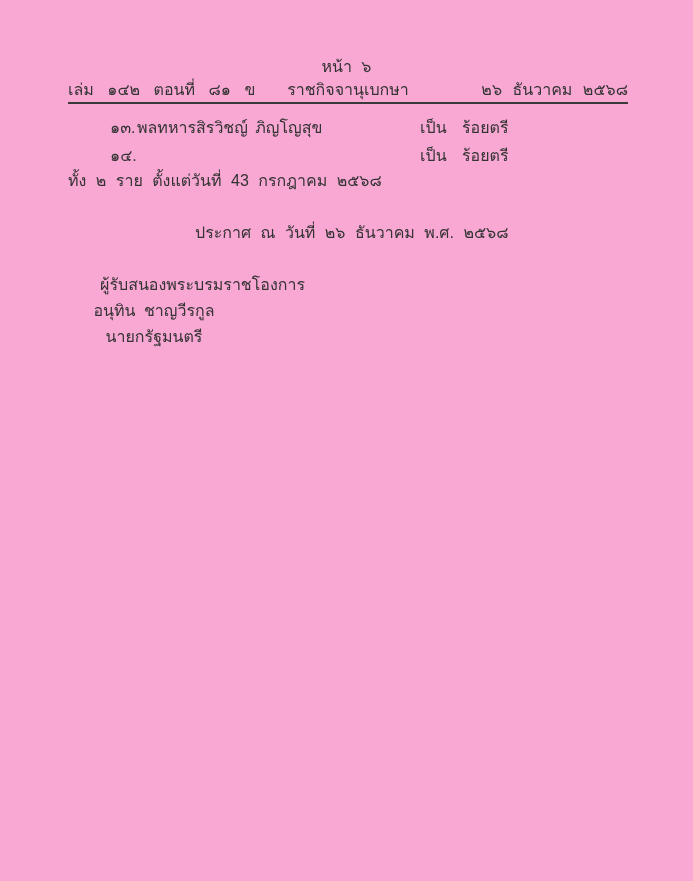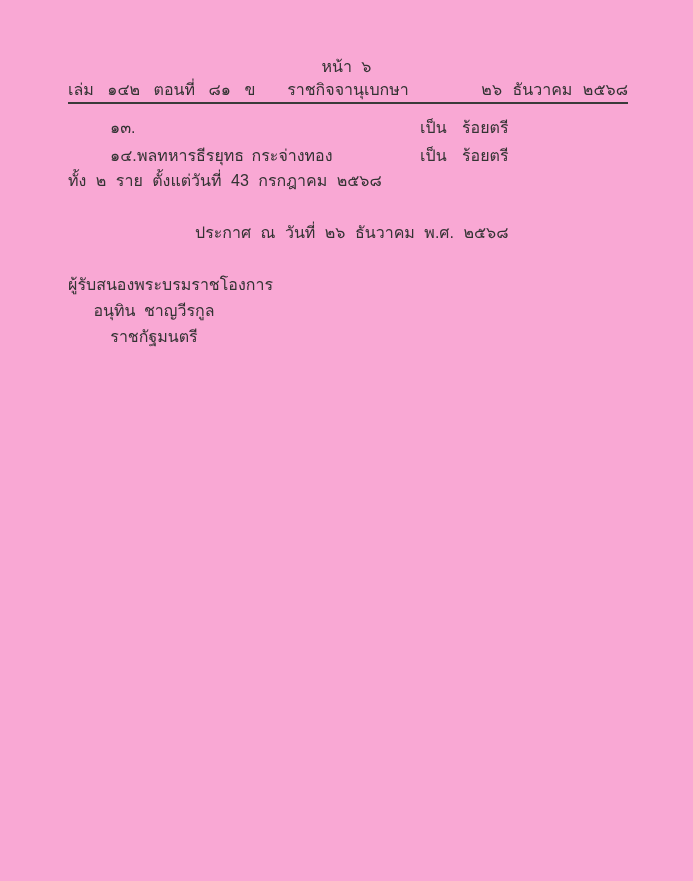--- a/index.html
+++ b/index.html
@@ -68,20 +68,21 @@
   
   .signature-block {
     top: 275px;
     left: 68px;
     width: 172px;
     text-align: center;
   }
   .signature-block .countersign {
     white-space: nowrap;
     text-align: left;
+    margin-left: 32px;
   }
   .signature-block .signer-name  { margin-top: 7px; word-spacing: 4px; }
   .signature-block .signer-title { margin-top: 7px; }
 </style>
 </head>
 <body>
 
 <div class="page">
 
   <div class="abs page-number">หน้า ๖</div>
@@ -89,34 +90,34 @@
   <div class="abs header-row">
     <span class="abs header-center">ราชกิจจานุเบกษา</span>
     <span class="abs header-left">เล่ม ๑๔๒ ตอนที่ ๘๑ ข</span>
     <span class="abs header-right">๒๖ ธันวาคม ๒๕๖๘</span>
   </div>
 
   <div class="abs header-rule"></div>
 
   <div class="abs entry-row row-0">
     <span class="abs entry-num">๑๓.</span>
+    <span class="abs entry-name">พลทหารสิรวิชญ์ ภิญโญสุข</span>
     <span class="abs entry-conj">เป็น</span>
     <span class="abs entry-rank">ร้อยตรี</span>
   </div>
 
   <div class="abs entry-row row-1">
     <span class="abs entry-num">๑๔.</span>
-    <span class="abs entry-name">พลทหารธีรยุทธ กระจ่างทอง</span>
     <span class="abs entry-conj">เป็น</span>
     <span class="abs entry-rank">ร้อยตรี</span>
   </div>
 
   <div class="abs summary-line">ทั้ง ๒ ราย ตั้งแต่วันที่ 43 กรกฎาคม ๒๕๖๘</div>
 
   <div class="abs proclamation-line">ประกาศ ณ วันที่ ๒๖ ธันวาคม พ.ศ. ๒๕๖๘</div>
 
   <div class="abs signature-block">
     <div class="countersign">ผู้รับสนองพระบรมราชโองการ</div>
     <div class="signer-name">อนุทิน ชาญวีรกูล</div>
-    <div class="signer-title">ราชกัฐมนตรี</div>
+    <div class="signer-title">นายกรัฐมนตรี</div>
   </div>
 
 </div>
 
 </body></html>

